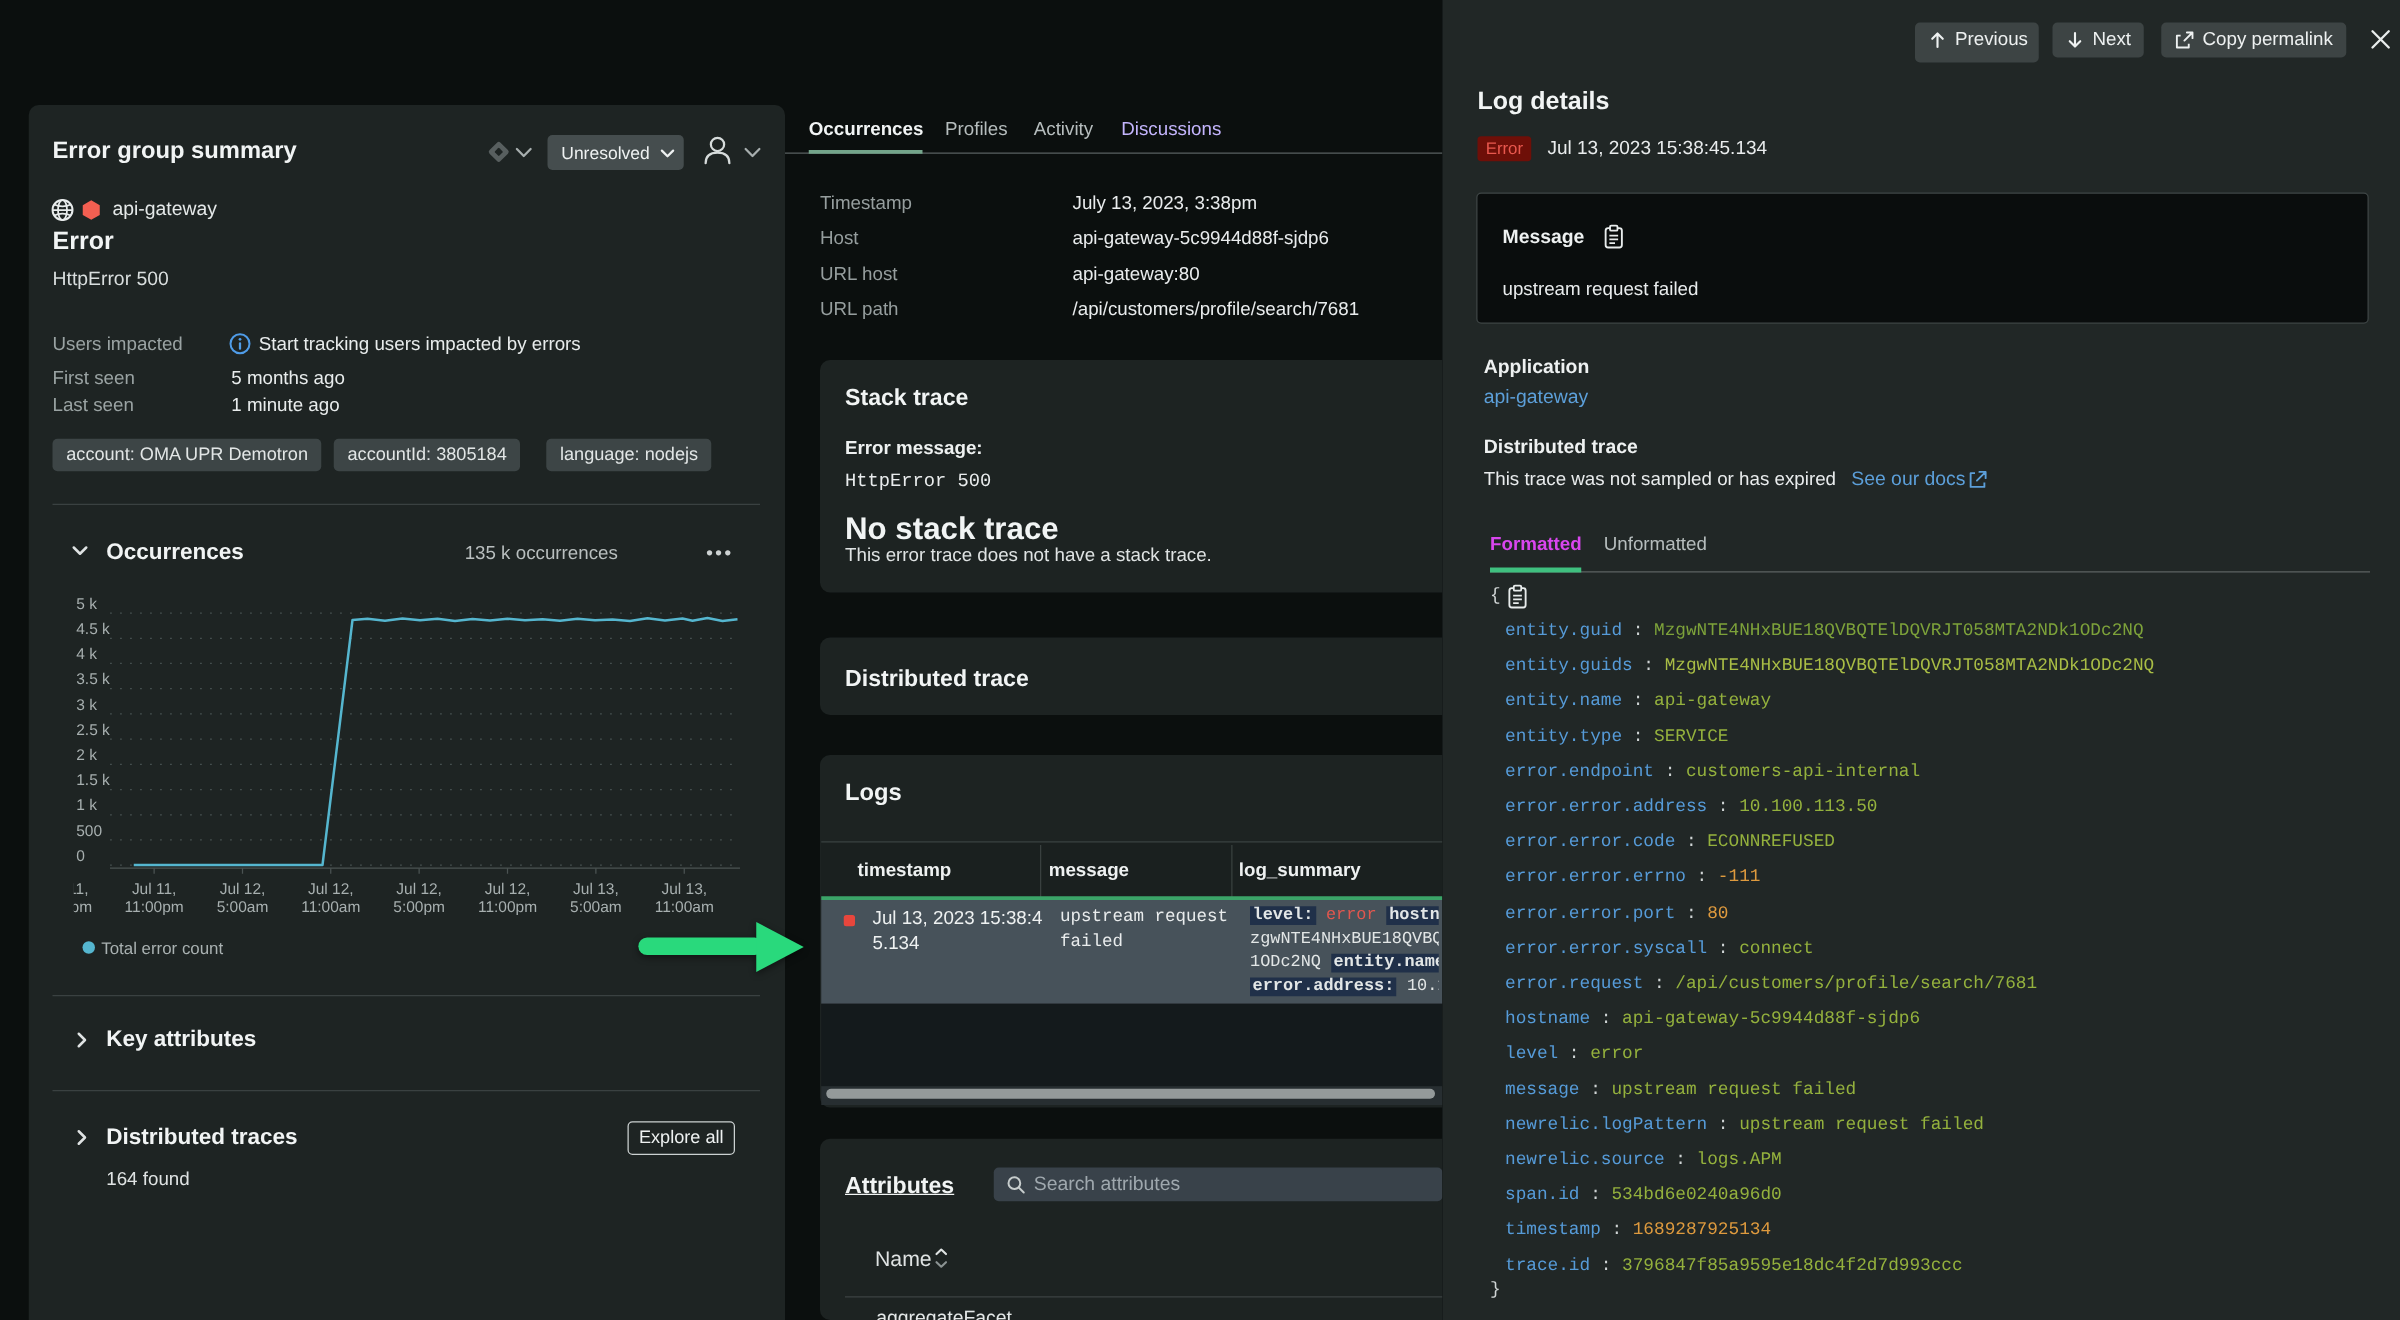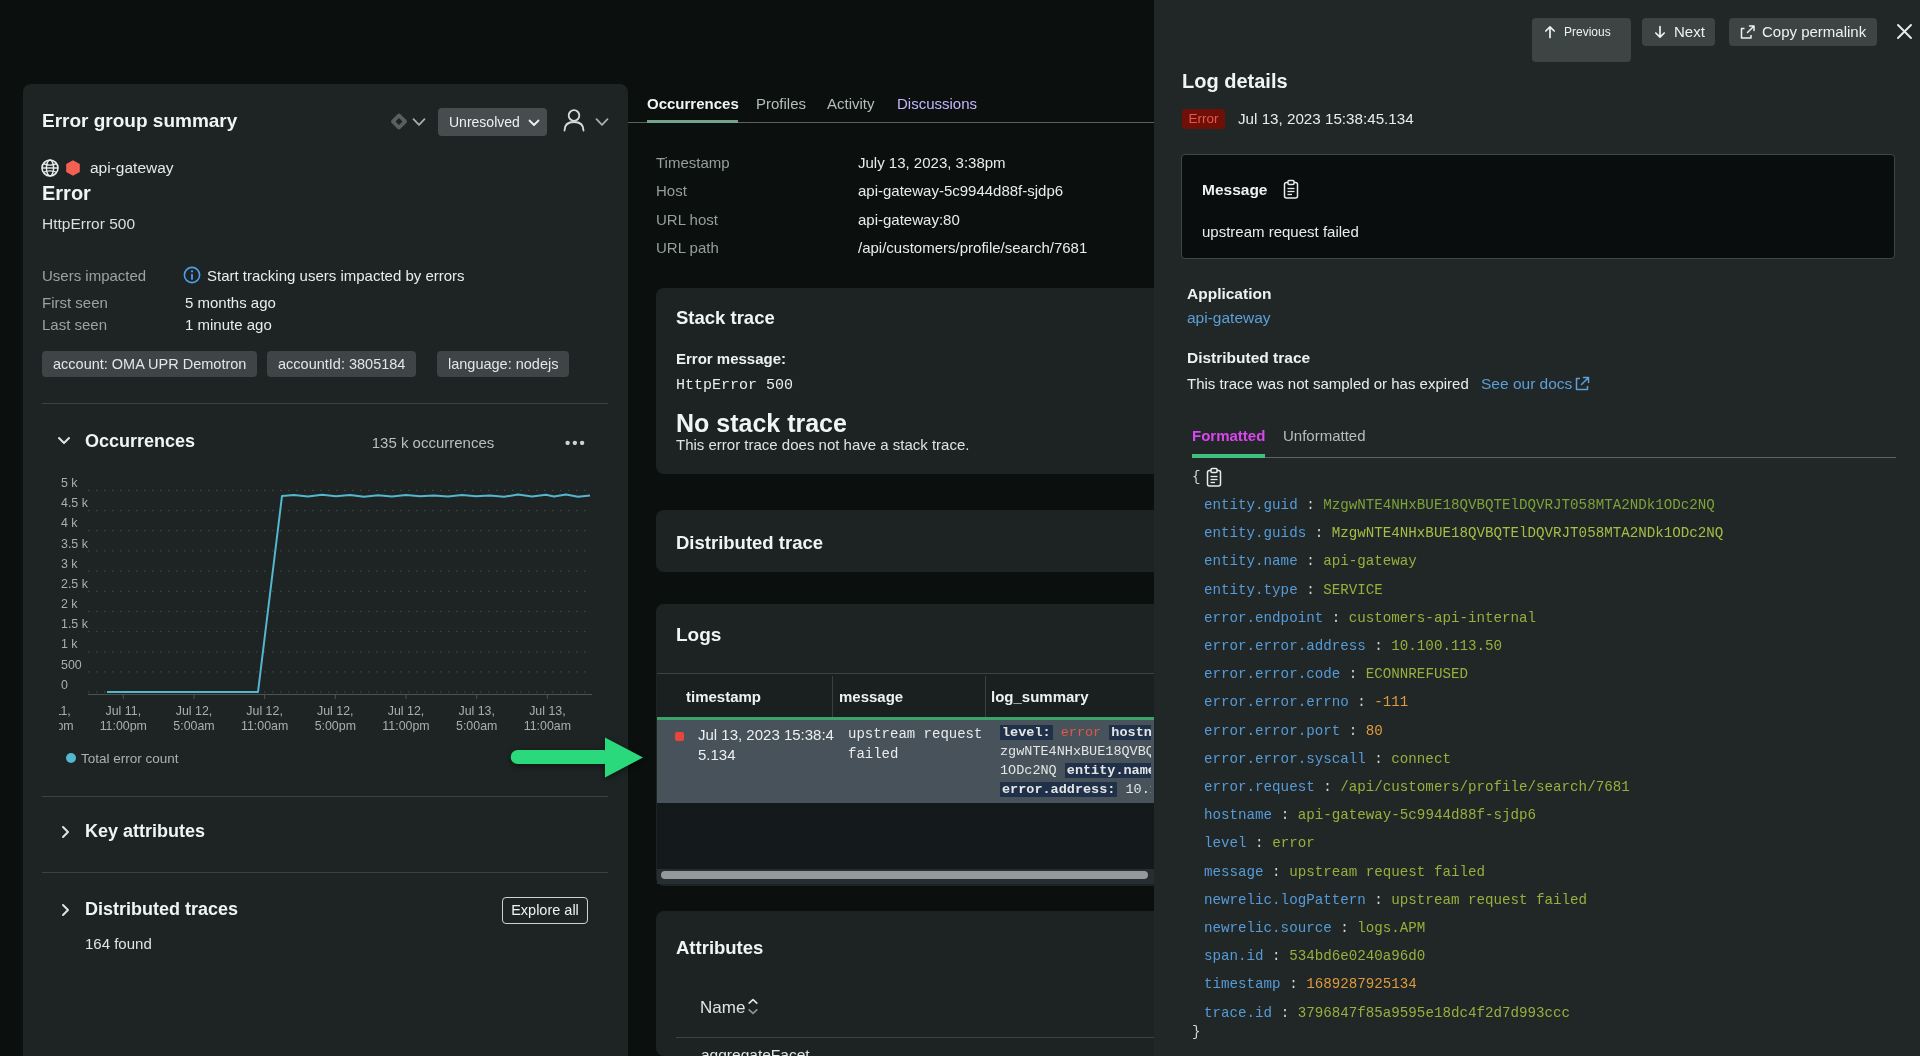--- a/index.html
+++ b/index.html
@@ -210,41 +210,48 @@
           <span style="background:#203049; font-weight:bold; padding:0 2px;">error.address:</span> 10.10
         </div>
       </div>
 
       <div class="abs" style="left:1px; top:198.5px; width:497px; height:66px; background:#141a1c;"></div>
       <div class="abs" style="left:1px; top:264.5px; width:497px; height:15px; background:#272e31;"></div>
       <div class="abs" style="left:5px; top:267px; width:487px; height:8px; border-radius:4px; background:#949a9a;"></div>
     </div>
 
     <div class="abs" style="left:28px; top:911px; width:498px; height:145px; background:#1d2322; border-radius:8px 0 0 8px;">
-      <div class="abs" style="left:20px; top:26px; font-size:18.5px; font-weight:bold; color:#f1f4f4;">Attributes</div>
+      <div class="abs" style="left:20px; top:26px; font-size:18.5px; font-weight:bold; color:#f1f4f4;text-decoration:underline;">Attributes</div>
+      <div class="abs" style="left:139px; top:23px; width:359px; height:27px; background:#39424a; border-radius:4px;">
+        <svg class="abs" style="left:10px; top:6px;" width="16" height="16" viewBox="0 0 16 16">
+          <circle cx="6.5" cy="6.5" r="4.7" stroke="#c6cccc" stroke-width="1.6" fill="none"></circle>
+          <line x1="10.2" y1="10.2" x2="14" y2="14" stroke="#c6cccc" stroke-width="1.6" stroke-linecap="round"></line>
+        </svg>
+        <div class="abs" style="left:32px; top:5px; font-size:15.5px; color:#9fa8ae;">Search attributes</div>
+      </div>
       <div class="abs" style="left:44px; top:87px; font-size:17px; color:#dfe3e3;">Name</div>
       <svg class="abs" style="left:91px; top:86px;" width="12" height="19" viewBox="0 0 12 19">
         <path d="M2.2 6.2 L6 2.6 L9.8 6.2" stroke="#dfe3e3" stroke-width="1.7" fill="none" stroke-linecap="round" stroke-linejoin="round"></path>
         <path d="M2.2 12.8 L6 16.4 L9.8 12.8" stroke="#8b9393" stroke-width="1.7" fill="none" stroke-linecap="round" stroke-linejoin="round"></path>
       </svg>
       <div class="abs" style="left:20px; top:126px; width:478px; height:1px; background:#3c4343;"></div>
       <div class="abs" style="left:45px; top:135px; font-size:15.5px; color:#e4e8e8;">aggregateFacet</div>
     </div>
   </div>
 
   <svg class="abs" style="left:505px; top:730px;" width="145" height="55" viewBox="0 0 145 55">
     <g filter="drop-shadow(0 2px 3px rgba(0,0,0,0.45))">
       <rect x="5.7" y="20" width="100" height="14" rx="7" fill="#29d97c"></rect>
       <polygon points="100,7.5 100,47.5 138,27.5" fill="#29d97c"></polygon>
     </g>
   </svg>
 
   <div class="abs" id="rightpanel" style="left:1154px; top:0; width:766px; height:1056px; background:#212726;">
 
-    <div class="abs" style="left:378px; top:17.5px; width:99px; height:44px; background:#3d4444; border-radius:4px; color:#eef1f1; font-size:12px; line-height:28px;">
+    <div class="abs" style="left:378px; top:17.5px; width:99px; height:32px; background:#3d4444; border-radius:4px; color:#eef1f1; font-size:15px; line-height:28px;">
       <svg class="abs" style="left:11px; top:7px;" width="14" height="14" viewBox="0 0 14 14">
           <path d="M7 12.5 V2 M2.8 6 L7 1.8 L11.2 6" stroke="#eef1f1" stroke-width="1.7" fill="none" stroke-linecap="round" stroke-linejoin="round"></path>
         </svg>
       <span style="margin-left:32px;">Previous</span>
     </div>
     <div class="abs" style="left:488px; top:17.5px; width:73px; height:28px; background:#3d4444; border-radius:4px; color:#eef1f1; font-size:15px; line-height:28px;">
       <svg class="abs" style="left:11px; top:7px;" width="14" height="14" viewBox="0 0 14 14">
           <path d="M7 1.5 V12 M2.8 8 L7 12.2 L11.2 8" stroke="#eef1f1" stroke-width="1.7" fill="none" stroke-linecap="round" stroke-linejoin="round"></path>
         </svg>
       <span style="margin-left:32px;">Next</span>

